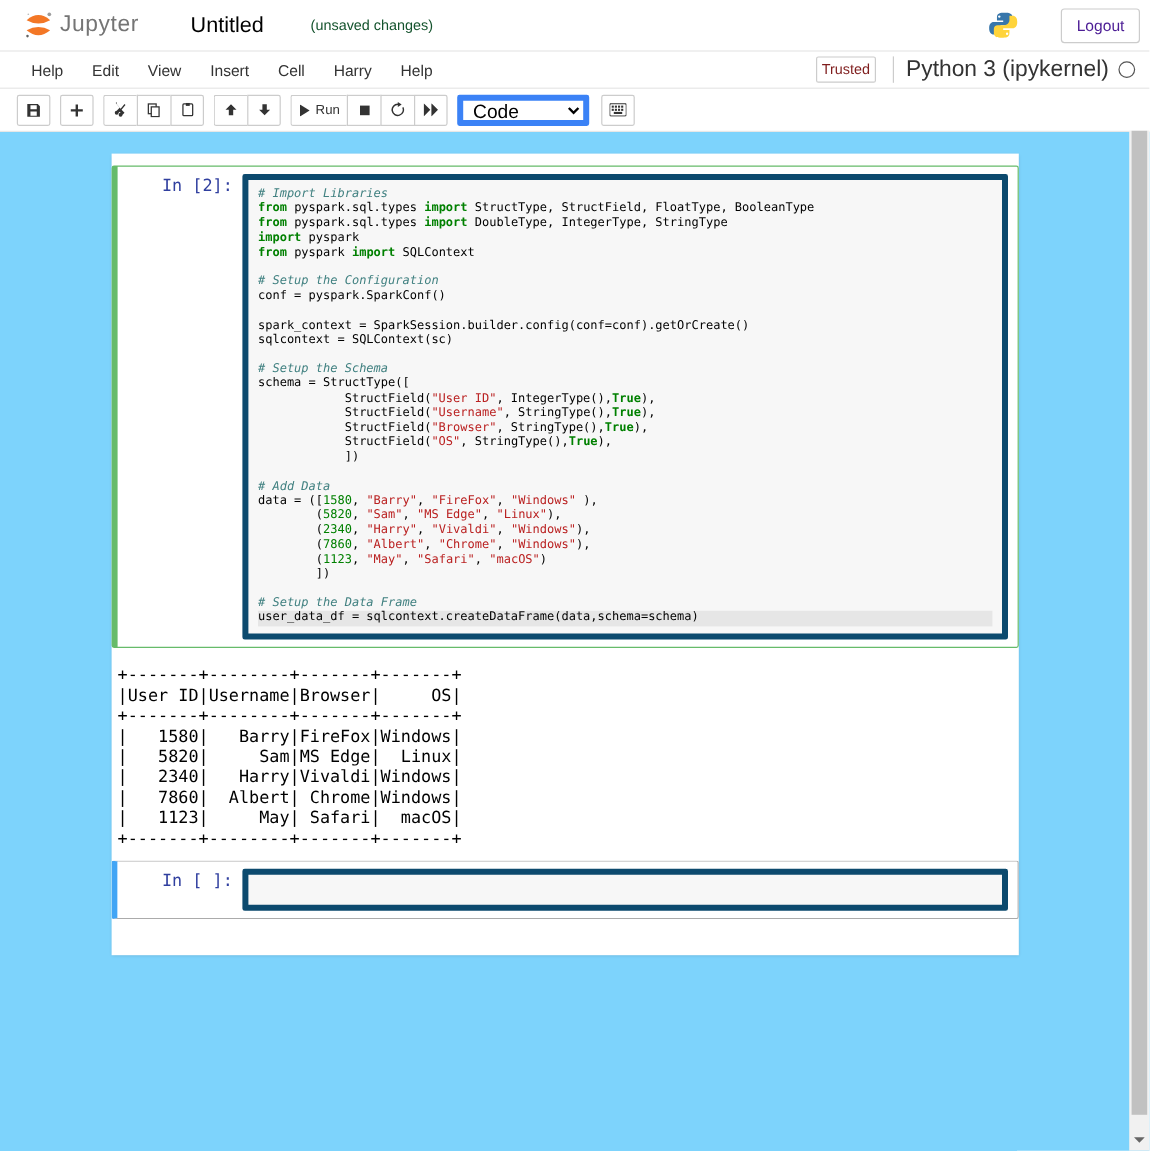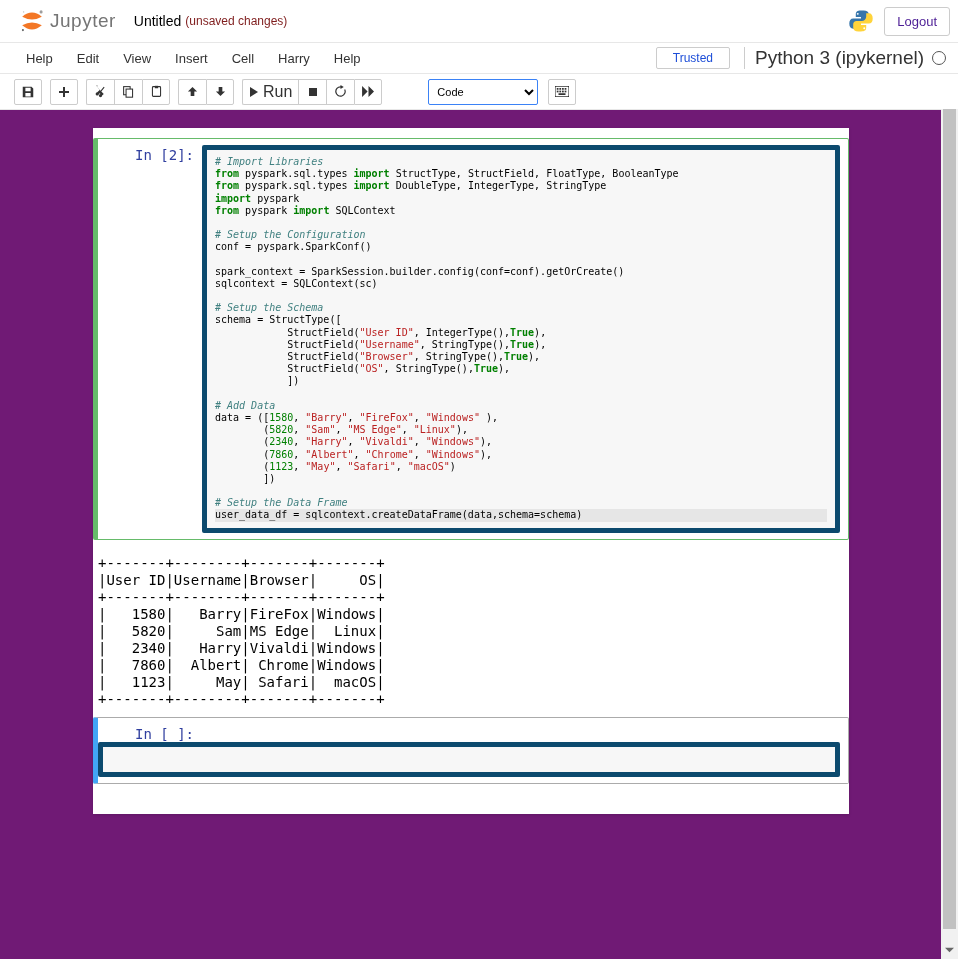--- a/index.html
+++ b/index.html
@@ -1,59 +1,59 @@
 <!DOCTYPE html>
 <html><head>
 <meta charset="utf-8">
 <style>
   * { box-sizing: border-box; margin: 0; padding: 0; }
   body { font-family: "Helvetica Neue", Helvetica, Arial, sans-serif; font-size: 13px; background: #fff; color: #000; width: 958px; height: 959px; overflow: hidden; position: relative; }
 
   
-  .header { height: 43px; border-bottom: 1px solid #e7e7e7; display: flex; align-items: center; padding: 0 8px 0 14px; }
+  .header { height: 43px; border-bottom: 1px solid #e7e7e7; display: flex; align-items: center; padding: 0 8px 0 14px; gap: 25px; }
   .logo { display: flex; align-items: center; margin-left: 4px; }
   .logo-svg { width: 28px; height: 28px; }
   .logo-text { font-size: 19px; color: #757575; margin-left: 4px; letter-spacing: 0.5px; }
-  .nb-title { font-size: 14px; color: #000; margin-left: 18px; }
-  .save-status { font-size: 12px; color: #7f1d1d; margin-left: 4px; }
+  .nb-title { font-size: 18px; color: #000; margin-left: 18px; }
+  .save-status { font-size: 12px; color: #14532d; margin-left: 14px; }
   .header-spacer { flex: 1; }
   .kernel-logo { width: 26px; height: 26px; margin-right: 10px; }
   .logout-btn { border: 1px solid #ccc; background: #fff; padding: 6px 12px; border-radius: 3px; font-size: 13px; color: #4c1d95; cursor: pointer; }
 
   
   .menubar-wrap { border-bottom: 1px solid #e7e7e7; }
   .menubar { height: 30px; display: flex; align-items: center; padding: 0 8px 0 14px; }
   .menu-item { padding: 4px 12px; color: #333; font-size: 13px; cursor: pointer; }
   .menubar-spacer { flex: 1; }
-  .trusted-btn { border: 1px solid #ccc; background: #fff; padding: 3px 16px; border-radius: 2px; font-size: 12px; color: #1d4ed8; margin-right: 14px; }
+  .trusted-btn { border: 1px solid #ccc; background: #fff; padding: 3px 4px; border-radius: 2px; font-size: 12px; color: #7f1d1d; margin-right: 14px; }
   .kernel-indicator { display: flex; align-items: center; border-left: 1px solid #ccc; padding-left: 10px; height: 22px; }
   .kernel-name { font-size: 19px; color: #333; }
   .kernel-circle { width: 14px; height: 14px; border: 1.5px solid #555; border-radius: 50%; margin-left: 8px; margin-right: 4px; }
 
   
   .toolbar { height: 36px; border-bottom: 1px solid #e7e7e7; display: flex; align-items: center; padding: 4px 8px 4px 14px; gap: 4px; }
   .tb-group { display: flex; margin-right: 4px; }
   .tb-btn { border: 1px solid #ccc; background: #fff; min-width: 28px; height: 26px; display: flex; align-items: center; justify-content: center; font-size: 12px; color: #333; cursor: pointer; padding: 0 6px; }
   .tb-group .tb-btn { border-radius: 0; border-right-width: 0; }
   .tb-group .tb-btn:first-child { border-top-left-radius: 2px; border-bottom-left-radius: 2px; }
   .tb-group .tb-btn:last-child { border-top-right-radius: 2px; border-bottom-right-radius: 2px; border-right-width: 1px; }
-  .tb-select { border: 1px solid #3b82f6; height: 26px; font-size: 11px; width: 110px; padding: 0 4px; border-radius: 2px; background: #fff; margin-left: 38px; }
-  .runtext { margin-left: 4px; font-size: 16px; }
-
-  
-  .notebook-bg { background: #701a75; height: calc(959px - 43px - 30px - 36px); padding: 18px 16px 24px 0; overflow: auto; }
+  .tb-select { border: 5px solid #3b82f6; height: 26px; font-size: 16px; width: 110px; padding: 0 4px; border-radius: 2px; background: #fff; }
+  .runtext { margin-left: 4px; font-size: 11px; }
+
+  
+  .notebook-bg { background: #7dd3fc; height: calc(959px - 43px - 30px - 36px); padding: 18px 16px 24px 0; overflow: auto; }
   .notebook-container { background: #fff; width: 756px; margin: 0 auto; box-shadow: 0 1px 3px rgba(0,0,0,0.15); padding: 8px 0 28px 0; }
 
   .cell { display: flex; padding: 6px 8px 6px 0; border: 1px solid transparent; border-left: 5px solid transparent; margin: 2px 0; }
   .cell.selected .prompt-col, .cell .prompt-col { width: 104px; text-align: right; padding-right: 8px; padding-top: 2px; font-family: monospace; font-size: 14px; color: #303F9F; flex-shrink: 0; }
   .cell .cell-body { flex: 1; }
   .cell .input-area { border: 5px solid #0c4a6e; background: #f7f7f7; padding: 6px 8px; border-radius: 2px; font-family: "DejaVu Sans Mono", Menlo, Consolas, monospace; font-size: 10px; line-height: 1.22; white-space: pre; color: #000; overflow-x: auto; }
   .cell.running { border: 1px solid #66BB6A; border-left: 5px solid #66BB6A; border-radius: 2px; }
   .cell.running .input-area { background: #f7f7f7; }
-  .cell.empty-selected { border-left: 5px solid #42A5F5; border-top: 1px solid #ababab; border-right: 1px solid #ababab; border-bottom: 1px solid #ababab; border-radius: 2px; flex-direction: column; }
+  .cell.empty-selected { border-left: 5px solid #42A5F5; border-top: 1px solid #ababab; border-right: 1px solid #ababab; border-bottom: 1px solid #ababab; border-radius: 2px; }
 
   .output-area { font-family: "DejaVu Sans Mono", Menlo, Consolas, monospace; font-size: 14px; line-height: 1.22; white-space: pre; padding: 6px 0 0 0; }
 
   
   .c-comment { color: #408080; font-style: italic; }
   .c-keyword { color: #008000; font-weight: bold; }
   .c-str { color: #BA2121; }
   .c-num { color: #008000; }
   .c-name { color: #000; }
   .highlight-line { background: #e6e6e6; display: inline-block; width: 100%; }

